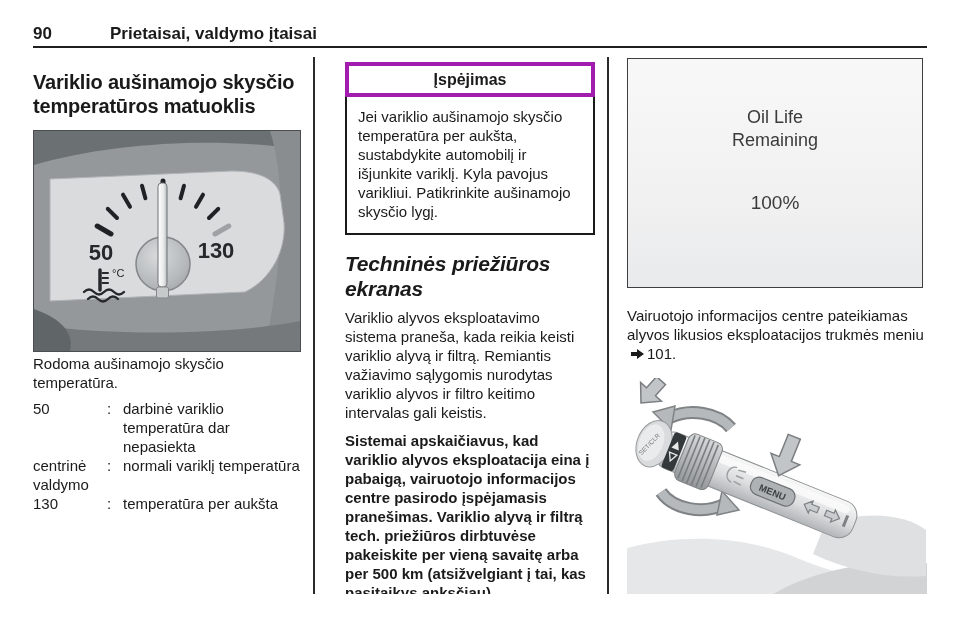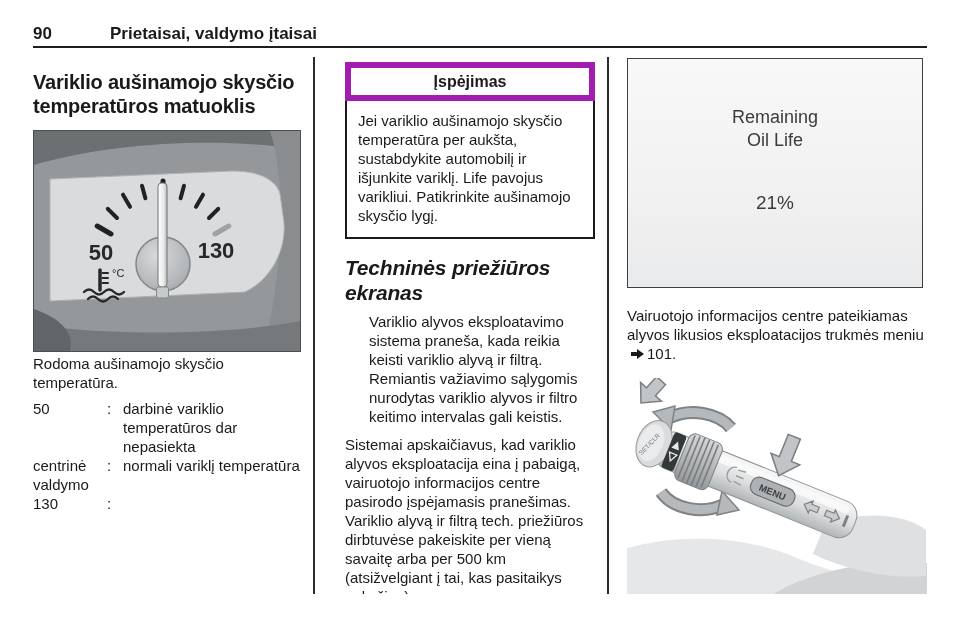--- a/index.html
+++ b/index.html
@@ -18,33 +18,33 @@
   
   .col{position:absolute;}
   .col1{left:33px;top:70px;width:268px;}
   .col2{left:345px;top:62px;width:250px;}
   .col3{left:627px;top:58px;width:300px;}
 
   h1.sect{font-size:20px;line-height:24px;font-weight:bold;margin:0;letter-spacing:-0.2px;}
   h2.sect{font-size:21px;line-height:25px;font-weight:bold;margin:16px 0 0 0;letter-spacing:-0.2px;font-style:italic;}
   p.body{font-size:15px;line-height:19px;margin:0;}
   .col1 p.intro{margin-top:2px;}
-  .col2 p.p1{margin-top:7px;margin-left:24px;}
-  .col2 p.p2{margin-top:9px;}
+  .col2 p.p1{margin-top:7px;}
+  .col2 p.p2{margin-top:9px;font-weight:bold;}
 
   .figure{display:block;margin-top:12px;border:1px solid #4a4e50;}
 
   
   .deflist{margin-top:7px;display:grid;grid-template-columns:74px 16px 1fr;row-gap:0;font-size:15px;line-height:19px;}
   .defterm{grid-column:1;}
   .defcolon{grid-column:2;}
   .defdesc{grid-column:3;}
 
   
-  .warn-title{border:6px solid #a21caf;text-align:center;font-weight:bold;font-size:16px;padding:5px 0 4px 0;background:#ffffff;}
+  .warn-title{border:4px solid #a21caf;text-align:center;font-weight:bold;font-size:16px;padding:5px 0 4px 0;background:#ffffff;}
   .warn-body{border:2px solid #1a1a1a;border-top:none;padding:10px 11px 12px 11px;font-size:15px;line-height:19px;}
 
   
   .oil-display{width:296px;height:230px;border:1px solid #3f3f3f;background:linear-gradient(180deg,#f8f8f8 0%,#f1f1f2 60%,#e9eaeb 100%);text-align:center;box-sizing:border-box;padding-top:47px;}
   .oil-line{font-size:18px;line-height:23px;color:#3b3b3b;}
   .oil-value{margin-top:40px;font-size:19px;color:#3b3b3b;}
 
   .caption{margin-top:18px;font-size:15px;line-height:19px;}
   .ref-icon{display:inline-block;vertical-align:-1px;margin:0 2px 0 4px;}
 
@@ -116,45 +116,46 @@
       <circle cx="129" cy="133" r="27" fill="url(#knobGrad)" stroke="#83878a" stroke-width="1.5"></circle>
       <rect x="124" y="52" width="9" height="104" rx="3.5" fill="url(#needleGrad)" stroke="#6f7375" stroke-width="1"></rect>
       <rect x="122.5" y="156" width="12" height="11" rx="2" fill="#c7cacb" stroke="#83878a" stroke-width="1"></rect>
     </svg>
 
     <p class="body intro">Rodoma aušinamojo skysčio temperatūra.</p>
 
     <div class="deflist">
       <span class="defterm">50</span>
       <span class="defcolon">:</span>
-      <span class="defdesc">darbinė variklio temperatūros dar nepasiekta</span>
+      <span class="defdesc">darbinė variklio temperatūra dar nepasiekta</span>
       <span class="defterm">centrinė valdymo</span>
       <span class="defcolon">:</span>
       <span class="defdesc">normali variklį temperatūra</span>
       <span class="defterm">130</span>
       <span class="defcolon">:</span>
+      <span class="defdesc">temperatūra per aukšta</span>
     </div>
   </div>
 
   <div class="col col2">
     <div>
       <div class="warn-title">Įspėjimas</div>
-      <div class="warn-body">Jei variklio aušinamojo skysčio temperatūra per aukšta, sustabdykite automobilį ir išjunkite variklį. Life pavojus varikliui. Patikrinkite aušinamojo skysčio lygį.</div>
+      <div class="warn-body">Jei variklio aušinamojo skysčio temperatūra per aukšta, sustabdykite automobilį ir išjunkite variklį. Kyla pavojus varikliui. Patikrinkite aušinamojo skysčio lygį.</div>
     </div>
 
     <h2 class="sect">Techninės priežiūros ekranas</h2>
     <p class="body p1">Variklio alyvos eksploatavimo sistema praneša, kada reikia keisti variklio alyvą ir filtrą. Remiantis važiavimo sąlygomis nurodytas variklio alyvos ir filtro keitimo intervalas gali keistis.</p>
     <p class="body p2">Sistemai apskaičiavus, kad variklio alyvos eksploatacija eina į pabaigą, vairuotojo informacijos centre pasirodo įspėjamasis pranešimas. Variklio alyvą ir filtrą tech. priežiūros dirbtuvėse pakeiskite per vieną savaitę arba per 500 km (atsižvelgiant į tai, kas pasitaikys anksčiau).</p>
   </div>
 
   <div class="col col3">
     <div class="oil-display">
+      <div class="oil-line">Oil Life</div>
       <div class="oil-line">Remaining</div>
-      <div class="oil-line">Oil Life</div>
-      <div class="oil-value">21%</div>
+      <div class="oil-value">100%</div>
     </div>
 
     <p class="caption"><span>Vairuotojo informacijos centre pateikiamas alyvos likusios eksploatacijos trukmės meniu</span><svg class="ref-icon" width="14" height="12" viewBox="0 0 14 12">
           <path d="M0,4 h6 V1 l7,5 -7,5 V8 H0 Z" fill="#1a1a1a"></path>
         </svg><span>101.</span></p>
 
     <div class="stalk-wrap">
       <svg width="300" height="227" viewBox="0 0 300 227">
         <defs>
           <linearGradient id="stalkGrad" x1="0" y1="0" x2="0" y2="1">

